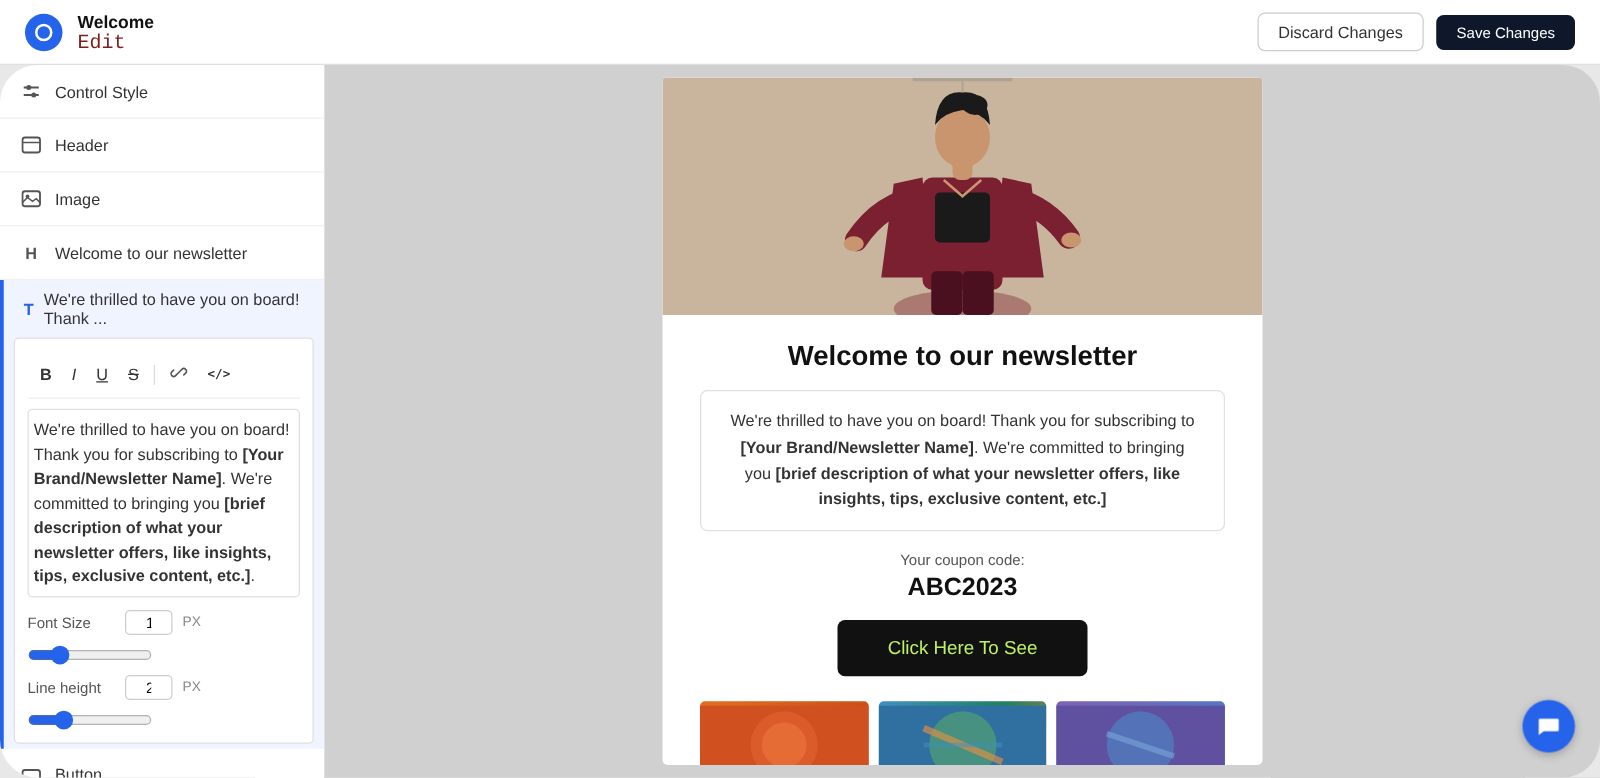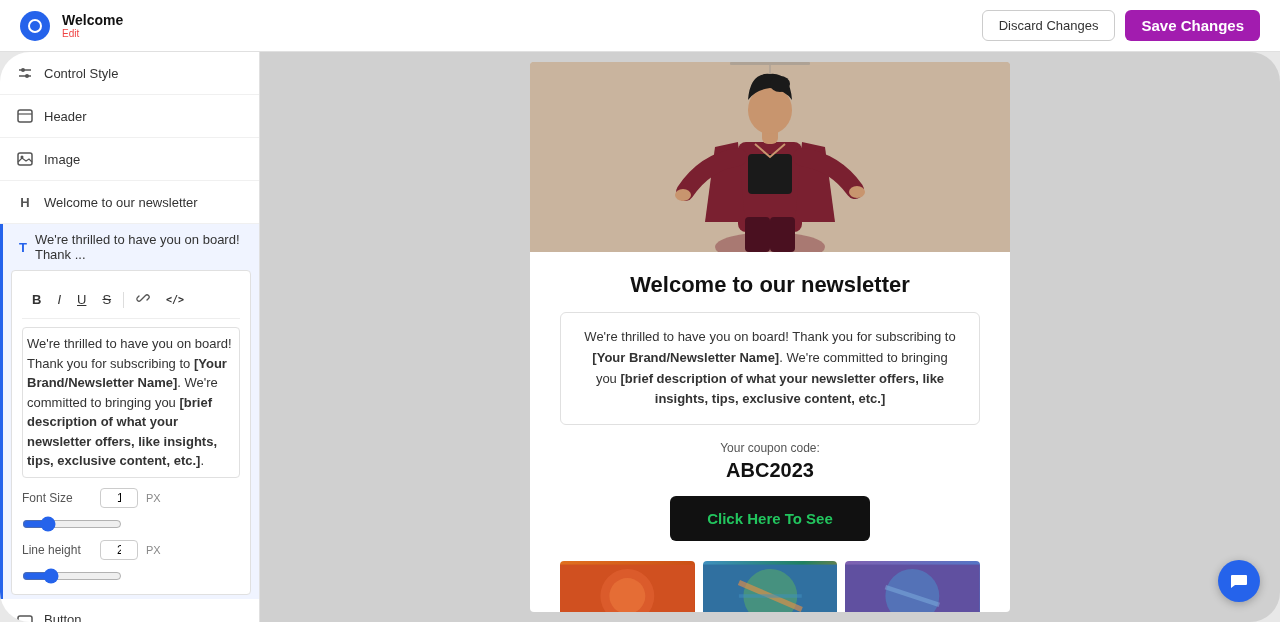--- a/index.html
+++ b/index.html
@@ -10,29 +10,29 @@
       display: flex; align-items: center; justify-content: space-between;
       background: #fff; padding: 0 20px; height: 52px; border-bottom: 1px solid #e0e0e0; flex-shrink: 0;
     }
     .topbar-left { display: flex; align-items: center; gap: 12px; }
     .app-logo {
       width: 30px; height: 30px; background: #2563eb; border-radius: 50%;
       display: flex; align-items: center; justify-content: center;
     }
     .app-logo-inner { width: 14px; height: 14px; border: 2.5px solid #fff; border-radius: 50%; }
     .app-title { font-size: 14px; font-weight: 600; color: #111; }
-    .app-subtitle { font-size: 10px; color: #ef4444; cursor: pointer; }
+    .app-subtitle { font-size: 16px; color: #7f1d1d; cursor: pointer; font-family: Liberation Mono, monospace; }
     .topbar-right { display: flex; align-items: center; gap: 10px; }
     .btn-discard {
       background: none; border: 1px solid #ccc; border-radius: 6px;
       padding: 7px 16px; font-size: 13px; color: #333; cursor: pointer;
     }
     .btn-save {
-      background: #a21caf; border: none; border-radius: 6px;
-      padding: 7px 16px; font-size: 15px; color: #fff; cursor: pointer; font-weight: 700;
+      background: #0f172a; border: none; border-radius: 6px;
+      padding: 7px 16px; font-size: 12px; color: #fff; cursor: pointer; font-weight: 400;
     }
 
     
     .main { display: flex; flex: 1; overflow: hidden; border-radius: 30px; }
 
     
     .sidebar {
       width: 260px; background: #fff; border-right: 1px solid #e0e0e0;
       display: flex; flex-direction: column; flex-shrink: 0; overflow-y: auto;
     }
@@ -95,22 +95,22 @@
     
     .email-body { padding: 20px 30px; }
     .email-title { font-size: 22px; font-weight: 700; color: #111; text-align: center; margin-bottom: 14px; }
     .email-description {
       font-size: 13px; color: #333; text-align: center; line-height: 1.6;
       border: 1px solid #e0e0e0; border-radius: 6px; padding: 14px 20px; margin-bottom: 16px;
     }
     .coupon-label { font-size: 12px; color: #555; text-align: center; margin-bottom: 4px; }
     .coupon-code { font-size: 20px; font-weight: 700; color: #111; text-align: center; margin-bottom: 14px; }
     .cta-btn {
-      display: block; background: #111; color: #22c55e; text-align: center;
-      padding: 14px 20px; border-radius: 6px; font-size: 15px; font-weight: 700;
+      display: block; background: #111; color: #bef264; text-align: center;
+      padding: 14px 20px; border-radius: 6px; font-size: 15px; font-weight: 400;
       margin: 0 auto 20px; width: 200px; cursor: pointer; border: none;
     }
     .you-might { font-size: 20px; font-weight: 700; color: #111; text-align: center; margin-bottom: 12px; }
     .product-row { display: flex; gap: 8px; }
     .product-thumb { flex: 1; height: 70px; border-radius: 4px; overflow: hidden; }
     .product-thumb-1 { background: linear-gradient(135deg, #e07020 0%, #c04010 100%); }
     .product-thumb-2 { background: linear-gradient(135deg, #4090c0 0%, #208060 50%, #e08030 100%); }
     .product-thumb-3 { background: linear-gradient(135deg, #8060b0 0%, #4080d0 100%); }
 
     

